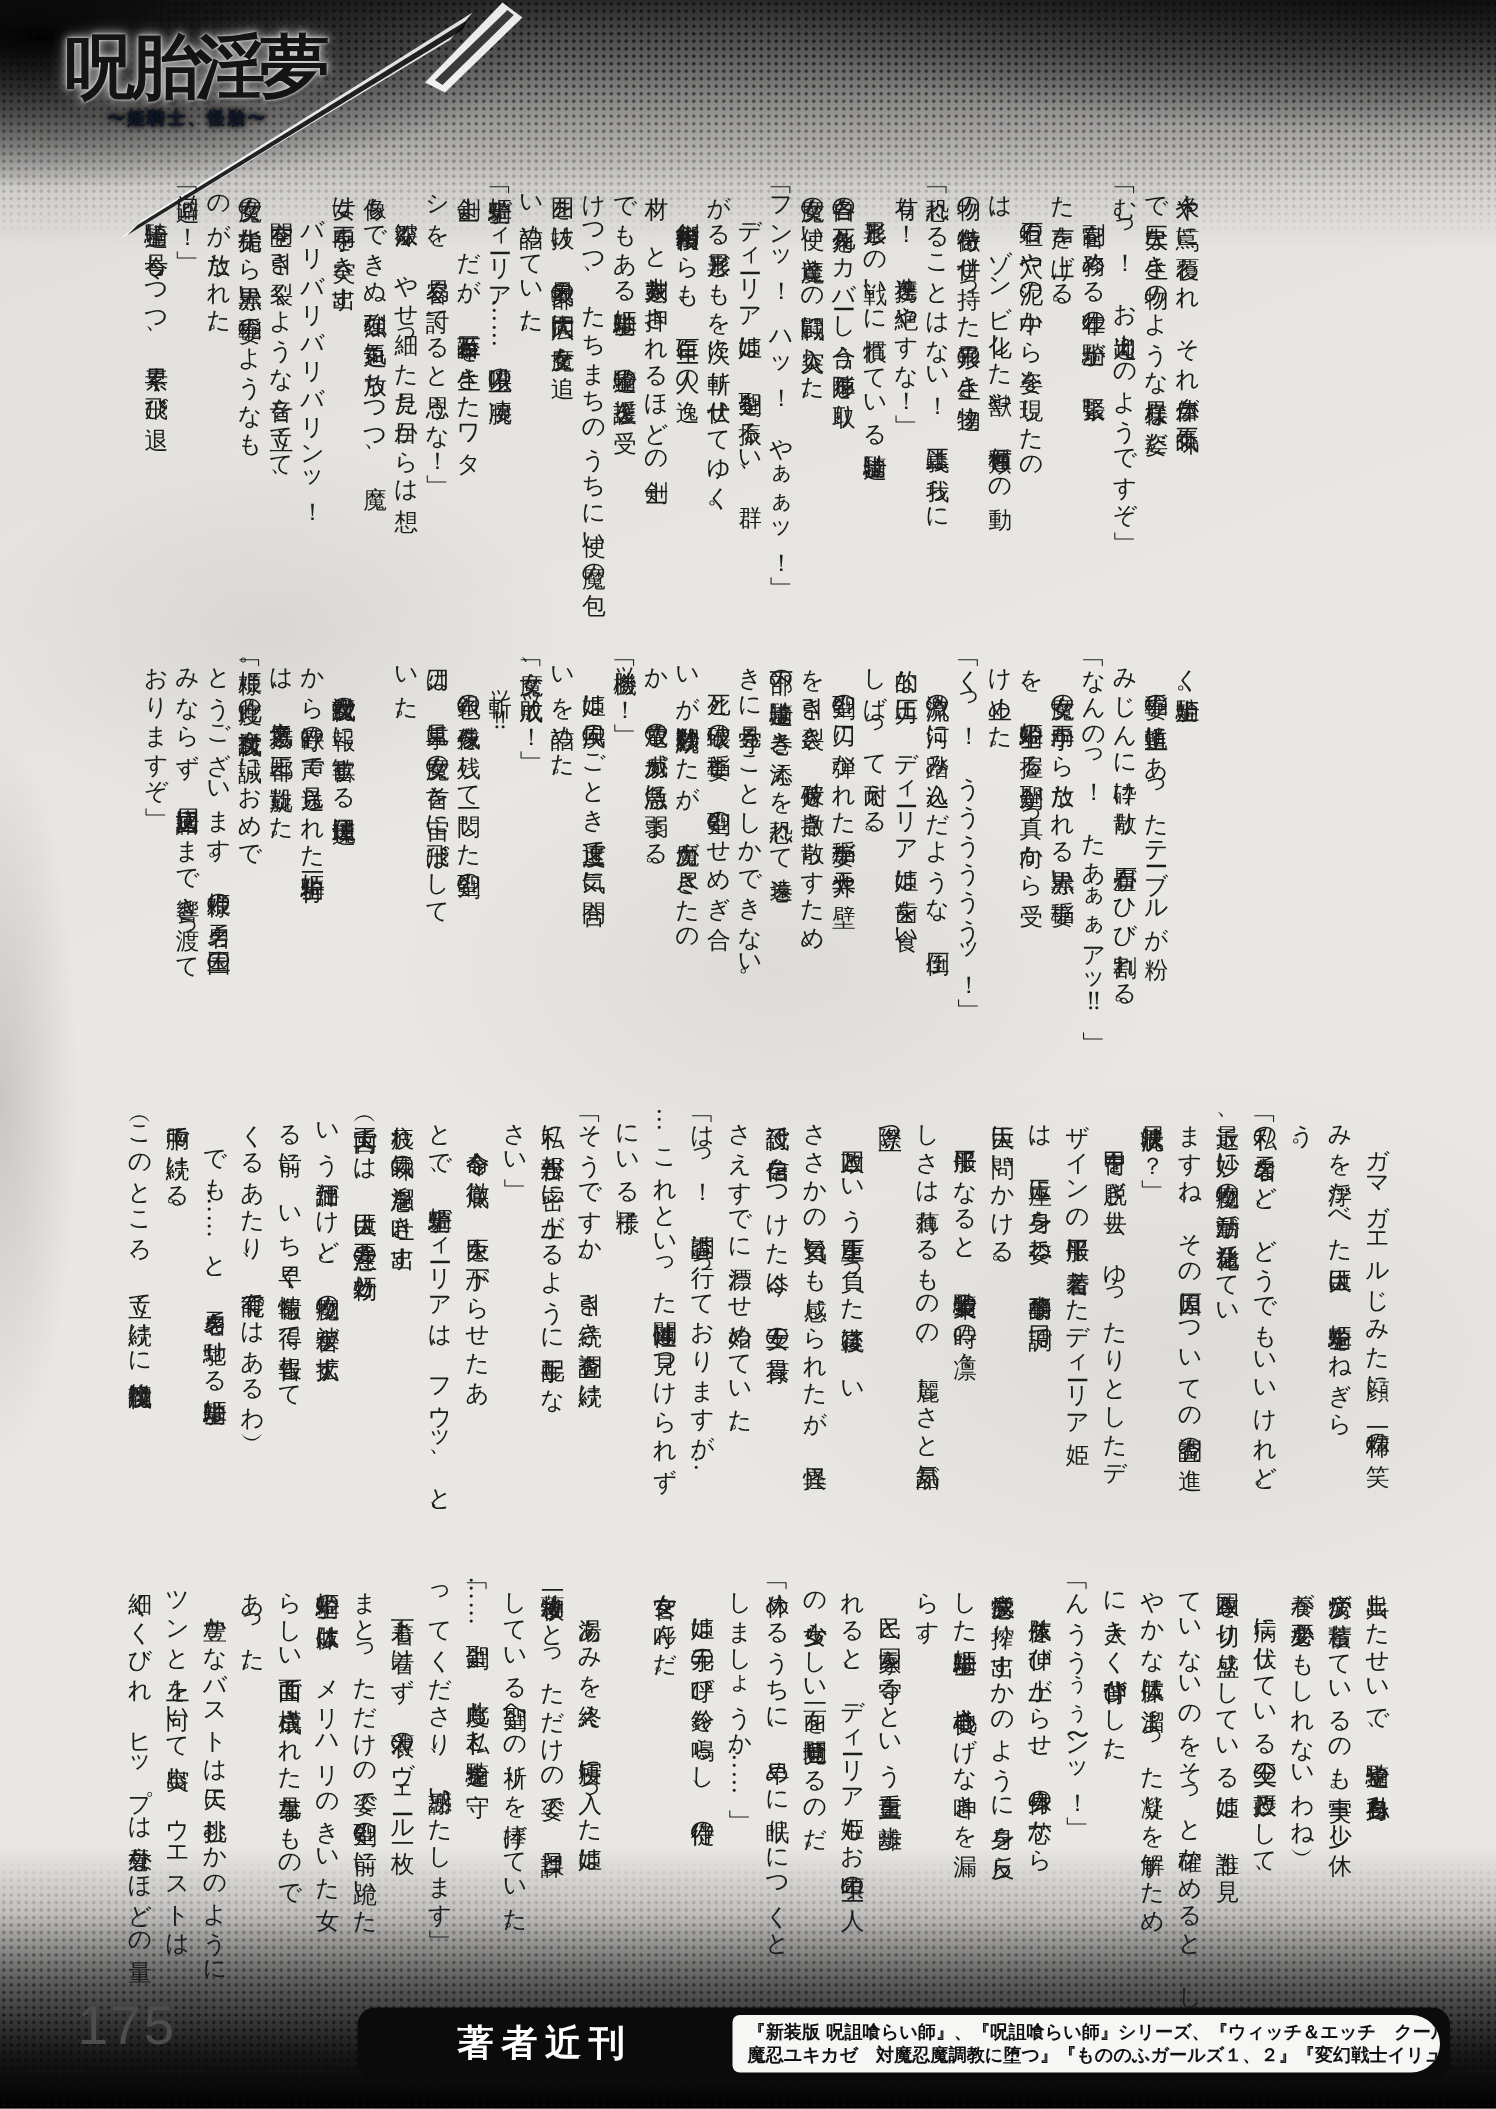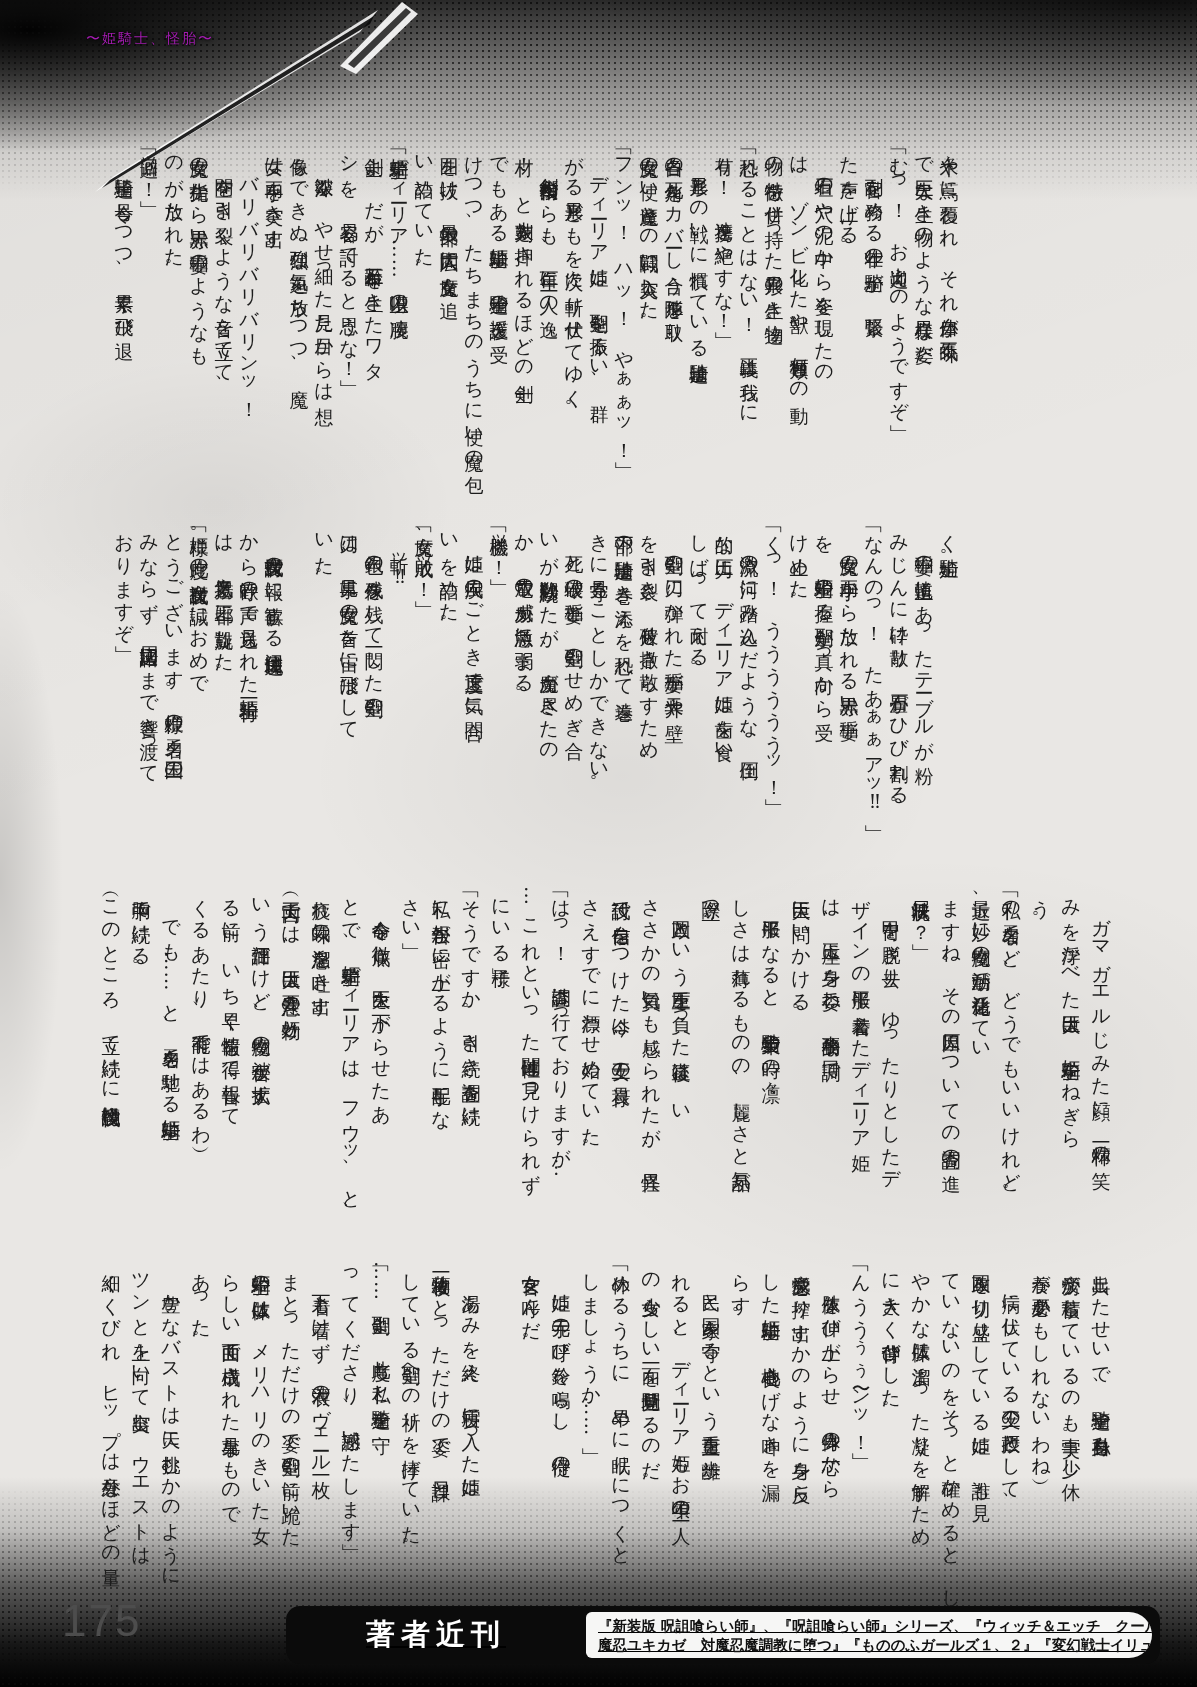--- a/index.html
+++ b/index.html
@@ -46,22 +46,22 @@
     mask-image:linear-gradient(to top, rgba(0,0,0,.95) 25%, transparent 95%);
   }
   
   .logo{position:absolute; left:52px; top:26px; width:300px; z-index:3;}
   .logo-title{
     font-weight:bold; font-size:56px; letter-spacing:-4px; color:#141414; line-height:1;
     text-shadow:0 0 2px rgba(255,255,255,.95), 0 0 7px rgba(255,255,255,.8), 0 0 14px rgba(255,255,255,.45), 2px 3px 3px rgba(0,0,0,.9);
     white-space:nowrap;
   }
   .logo-subtitle{
-    margin-top:4px; padding-left:34px; font-size:14px; letter-spacing:2px; font-weight:normal;
-    color:#a21caf; text-shadow:0 0 3px #000, 0 0 6px #000; white-space:nowrap;
+    margin-top:4px; padding-left:34px; font-size:14px; letter-spacing:2px; font-weight:bold;
+    color:#0f172a; text-shadow:0 0 3px #000, 0 0 6px #000; white-space:nowrap;
   }
   .slash{position:absolute; left:40px; top:0; z-index:2; pointer-events:none;}
   
   .band{
     position:absolute; z-index:2;
     writing-mode:vertical-rl;
     color:#1c1c1c; font-size:19px; letter-spacing:1px;
     overflow:visible;
   }
   .band p{margin:0; padding:0;}
@@ -73,21 +73,21 @@
   #band4{top:1260px;}
   
   .page-number{
     position:absolute; left:62px; top:1596px; z-index:3;
     font-family:"Liberation Sans","DejaVu Sans",sans-serif;
     font-size:44px; color:#4d4d4d; letter-spacing:2px;
   }
   .footer-bar{
     position:absolute; left:286px; top:1606px; width:874px; height:58px; z-index:3;
     background:#0b0b0b; border-radius:14px;
-    display:flex; align-items:center;text-decoration:underline;
+    display:flex; align-items:center;
   }
   .footer-label{
     width:300px; text-align:center; color:#fff; font-weight:bold; font-size:29px;
     letter-spacing:6px; white-space:nowrap;
   }
   .footer-white{
     flex:1; height:46px; margin:6px 8px 6px 0;
     background:#f6f6f5; border-radius:6px 24px 24px 6px;
     display:flex; align-items:center; overflow:hidden;
   }
@@ -108,20 +108,21 @@
   </div>
 
   <svg class="slash" width="430" height="200" viewBox="0 0 430 200">
     <polygon points="55,192 320,32 338,10 74,176" fill="#ffffff" opacity="0.85"></polygon>
     <polygon points="62,188 330,24 334,16 70,180" fill="#0a0a0a" opacity="0.9"></polygon>
     <polygon points="300,66 362,2 378,14 316,74" fill="#ffffff" opacity="0.9"></polygon>
     <polygon points="308,64 366,8 371,12 314,68" fill="#1a1a1a" opacity="0.85"></polygon>
   </svg>
 
   <div class="logo">
+    <div class="logo-title">呪胎淫夢</div>
     <div class="logo-subtitle">〜姫騎士、怪胎〜</div>
   </div>
 
   <div id="band1" class="band band-narrow">
       <p>木々や蔦に覆われ、それ自体が不気味</p>
       <p>で巨大な生き物のような異様な姿だ。</p>
       <p>「むっ！　お出迎えのようですぞ」</p>
       <p>　副官を務める壮年の騎士が、緊張し</p>
       <p>た声を上げる。</p>
       <p>　石垣の穴や泥の中から姿を現したの</p>

